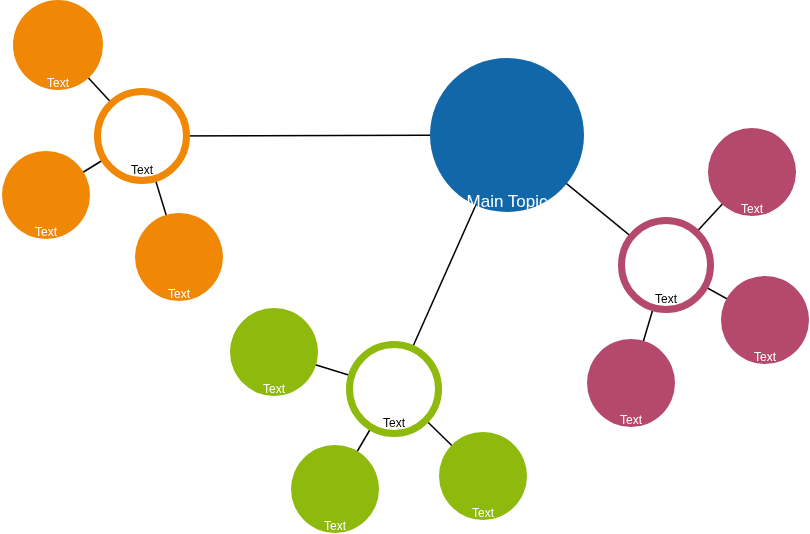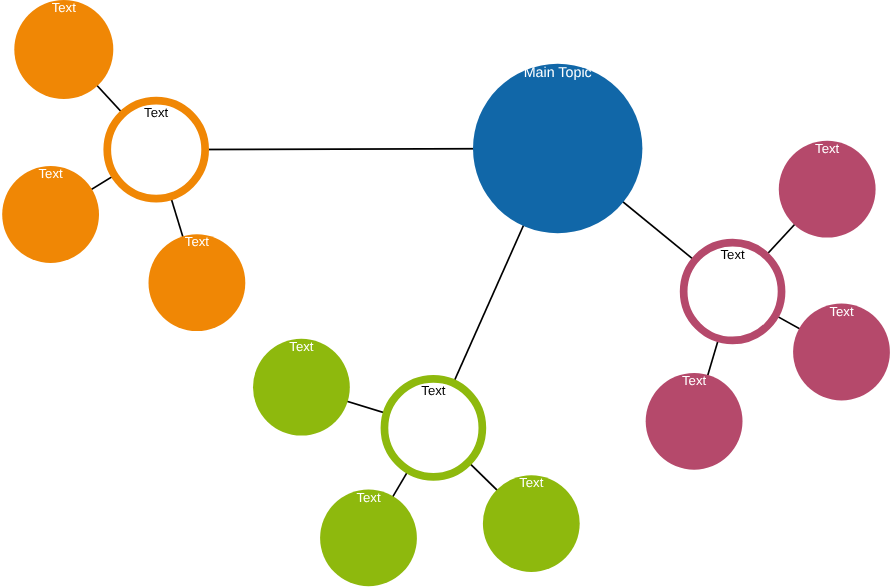--- a/index.html
+++ b/index.html
@@ -18,21 +18,21 @@
   .edges-layer {
     position: absolute;
     left: 0;
     top: 0;
   }
   .node {
     position: absolute;
     border-radius: 50%;
     box-sizing: border-box;
     display: flex;
-    align-items: flex-start;
+    align-items: flex-end;
     justify-content: center;
     text-align: center;
     cursor: default;
     user-select: none;
   }
   .node span {
     line-height: 1.2;
     white-space: nowrap;
   }
 </style>
@@ -48,21 +48,21 @@
       <line x1="142" y1="136" x2="46" y2="195" stroke="#000000" stroke-width="1.5"></line>
       <line x1="142" y1="136" x2="179" y2="257" stroke="#000000" stroke-width="1.5"></line>
       <line x1="394" y1="389" x2="274" y2="352" stroke="#000000" stroke-width="1.5"></line>
       <line x1="394" y1="389" x2="335" y2="489" stroke="#000000" stroke-width="1.5"></line>
       <line x1="394" y1="389" x2="483" y2="476" stroke="#000000" stroke-width="1.5"></line>
       <line x1="666" y1="265" x2="752" y2="172" stroke="#000000" stroke-width="1.5"></line>
       <line x1="666" y1="265" x2="765" y2="320" stroke="#000000" stroke-width="1.5"></line>
       <line x1="666" y1="265" x2="631" y2="383" stroke="#000000" stroke-width="1.5"></line>
     </svg>
     <div class="node" style="left: 430px; top: 58px; width: 154px; height: 154px; background: rgb(17, 103, 168);">
-      <span style="color: rgb(255, 255, 255); font-size: 13px;">Main Topic</span>
+      <span style="color: rgb(255, 255, 255); font-size: 17px;">Main Topic</span>
     </div>
     <div class="node" style="left: 94px; top: 88px; width: 96px; height: 96px; background: rgb(255, 255, 255); border: 7px solid rgb(240, 135, 5);">
       <span style="color: rgb(0, 0, 0); font-size: 12px;">Text</span>
     </div>
     <div class="node" style="left: 13px; top: 0px; width: 90px; height: 90px; background: rgb(240, 135, 5);">
       <span style="color: rgb(255, 255, 255); font-size: 12px;">Text</span>
     </div>
     <div class="node" style="left: 2px; top: 151px; width: 88px; height: 88px; background: rgb(240, 135, 5);">
       <span style="color: rgb(255, 255, 255); font-size: 12px;">Text</span>
     </div>

